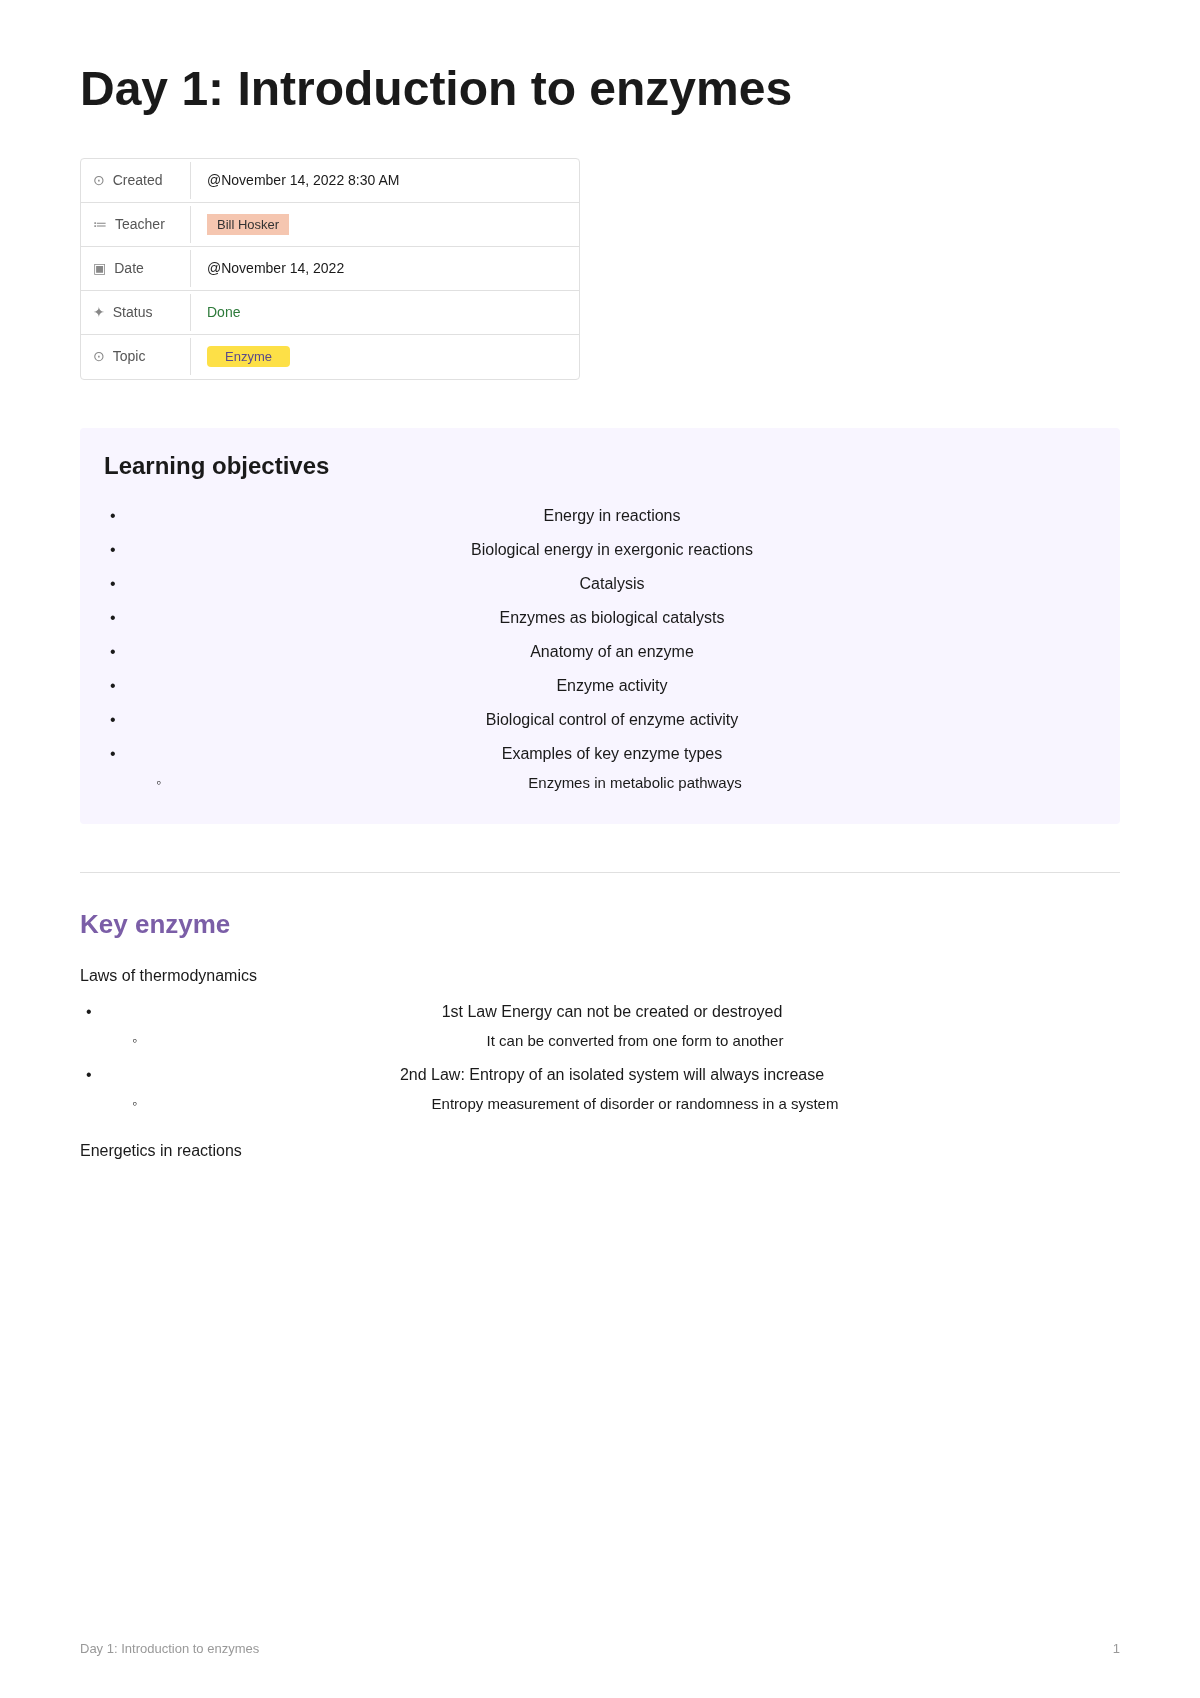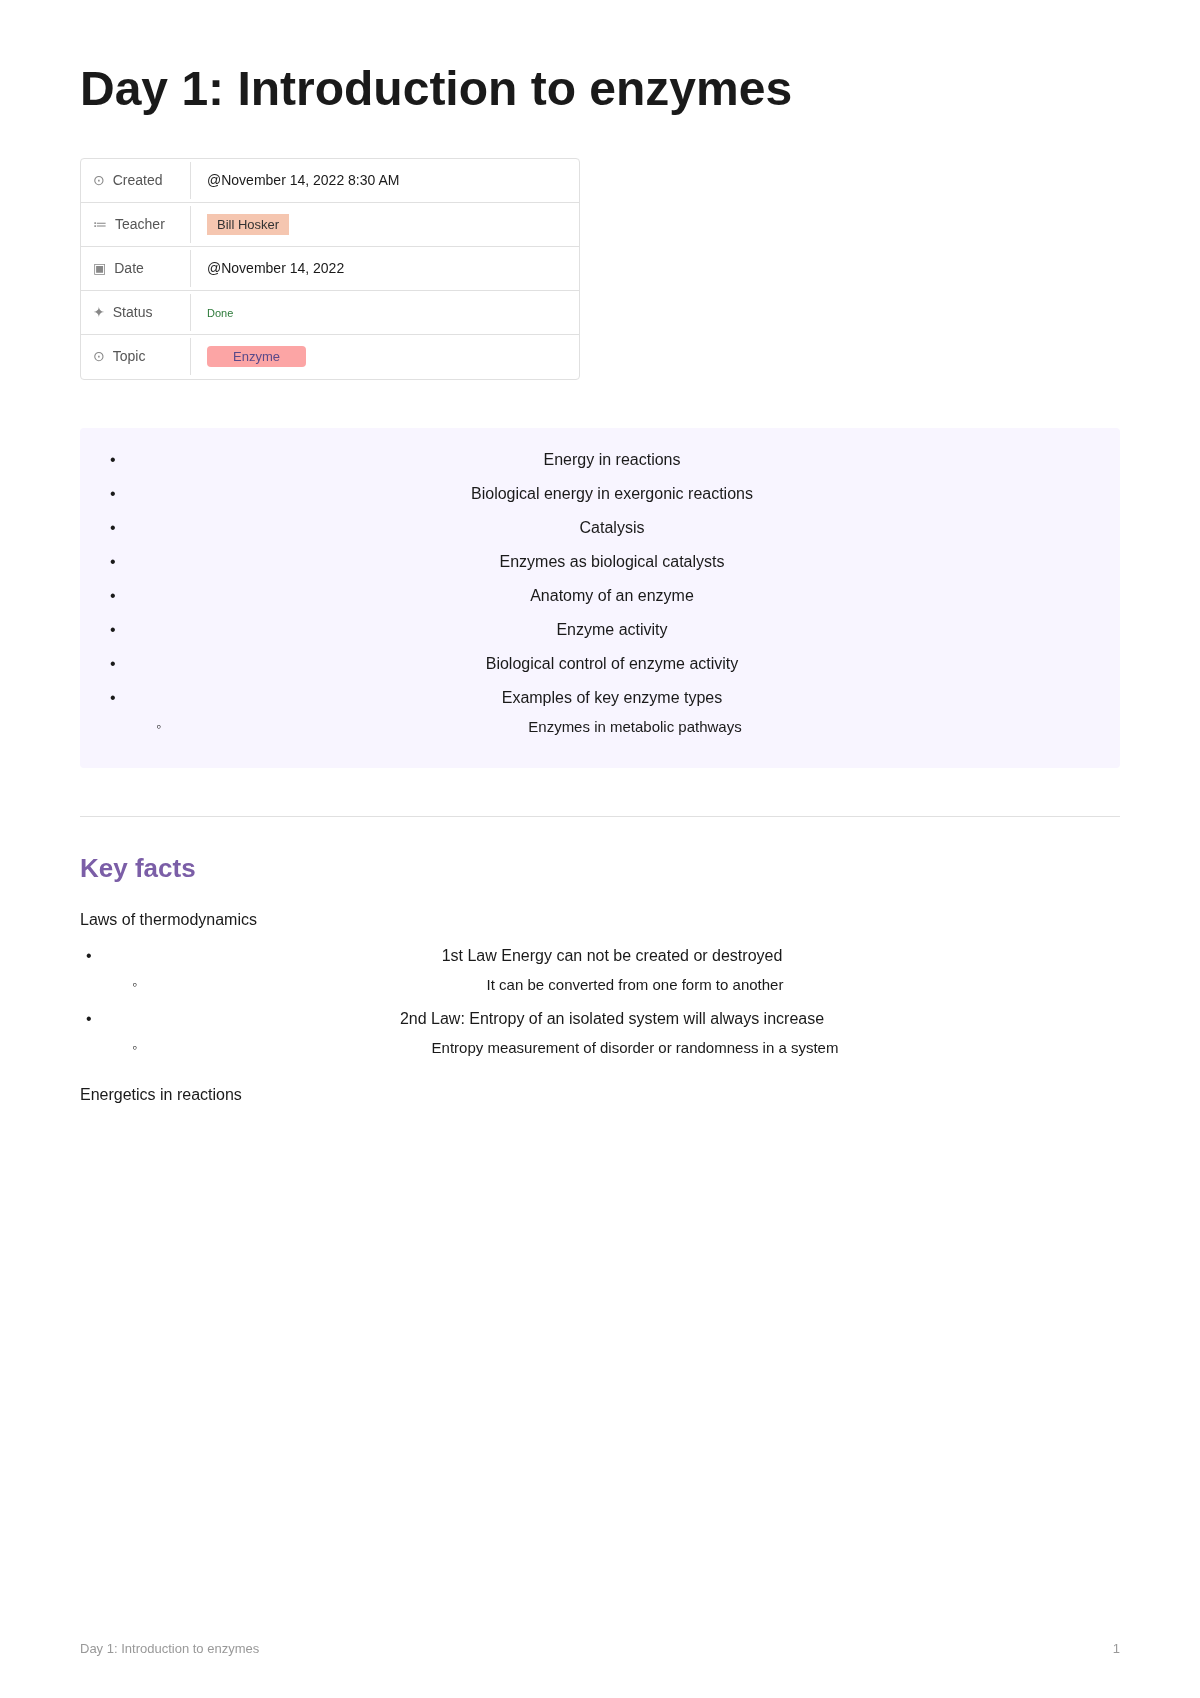--- a/index.html
+++ b/index.html
@@ -74,32 +74,32 @@
     .tag-teacher {
       background: #f5c6b0;
       color: #333;
       padding: 3px 10px;
       border-radius: 0;
       font-size: 13px;
       font-weight: 500;
     }
 
     .tag-enzyme {
-      background: #fca5a5;
+      background: #fde047;
       color: #5a4a8a;
-      padding: 3px 26px;
+      padding: 3px 18px;
       border-radius: 4px;
       font-size: 13px;
       font-weight: 500;
     }
 
     .status-done {
       color: #2d7a3a;
       font-weight: 500;
-      font-size: 11px;
+      font-size: 14px;
       margin-top: 33px;
     }
 
     
     .section {
       margin-bottom: 48px;
     }
 
     .section-heading {
       font-size: 24px;
@@ -248,20 +248,21 @@
       <span>Topic</span>
     </div>
     <div class="prop-value">
       <span class="tag-enzyme">Enzyme</span>
     </div>
   </div>
 
 </div>
 
 <div class="learning-objectives-bg">
+  <h2 class="section-heading">Learning objectives</h2>
 
   <ul class="main-list">
     <li>
       <span>Energy in reactions</span>
     </li>
     <li>
       <span>Biological energy in exergonic reactions</span>
     </li>
     <li>
       <span>Catalysis</span>
@@ -285,21 +286,21 @@
           <span>Enzymes in metabolic pathways</span>
         </li>
       </ul>
     </li>
   </ul>
 </div>
 
 <hr class="divider">
 
 <div class="section">
-  <h2 class="key-facts-heading">Key facts</h2>
+  <h2 class="key-facts-heading">Key enzyme</h2>
 
   <div>
     <p class="subsection-heading">Laws of thermodynamics</p>
 
     <ul class="main-list">
       <li>
         <span>1st Law Energy can not be created or destroyed</span>
         <ul class="sub-list">
           <li>
             <span>It can be converted from one form to another</span>

